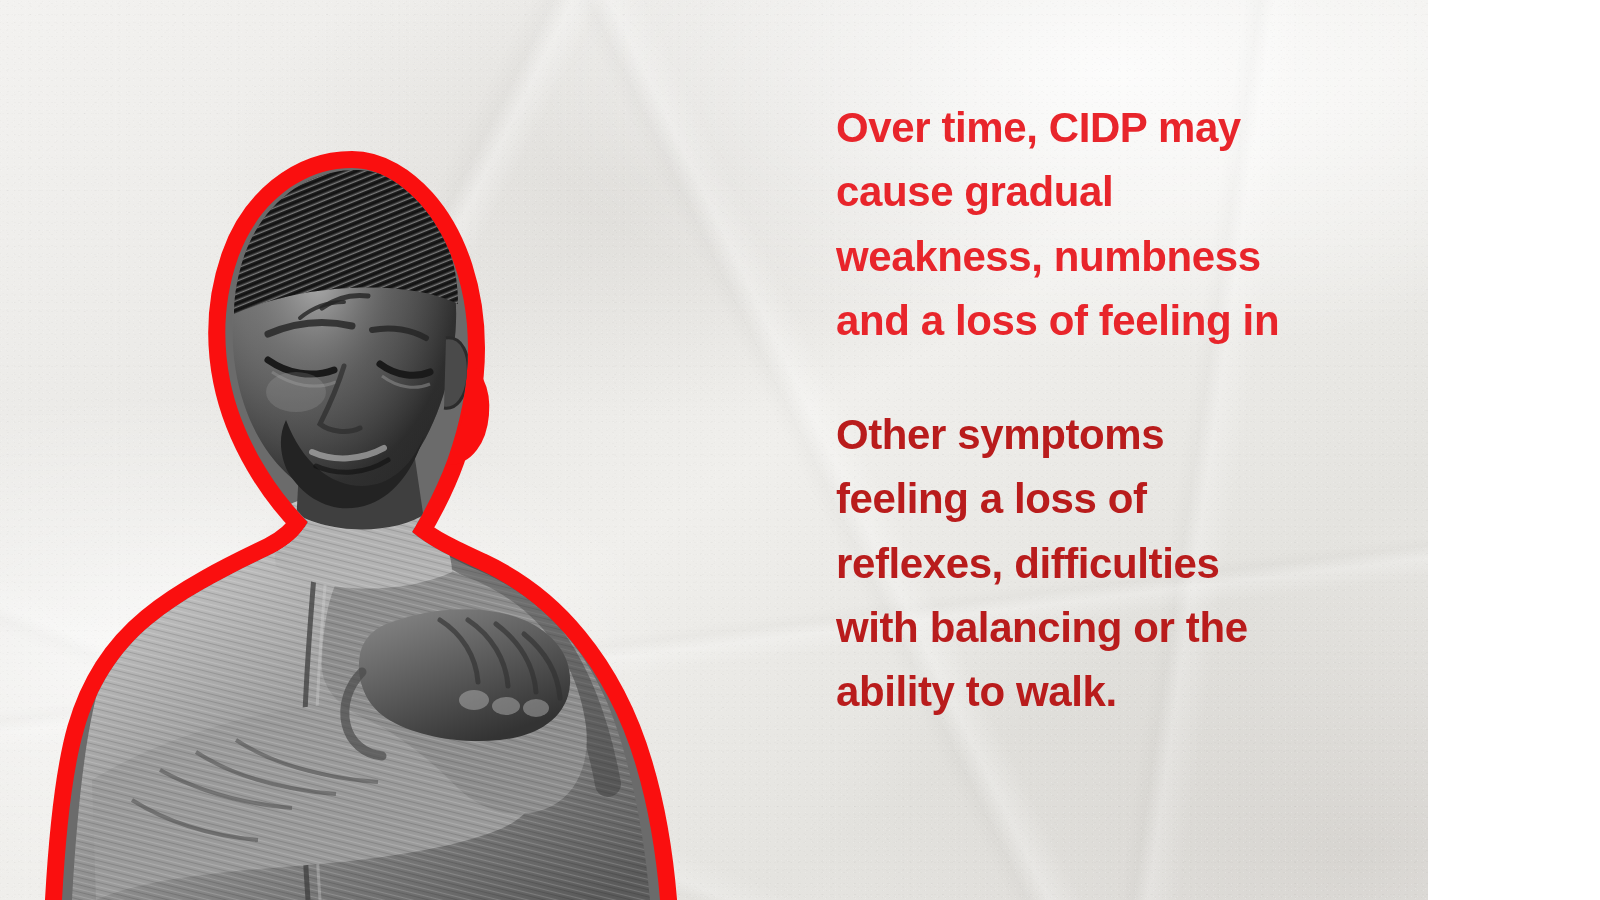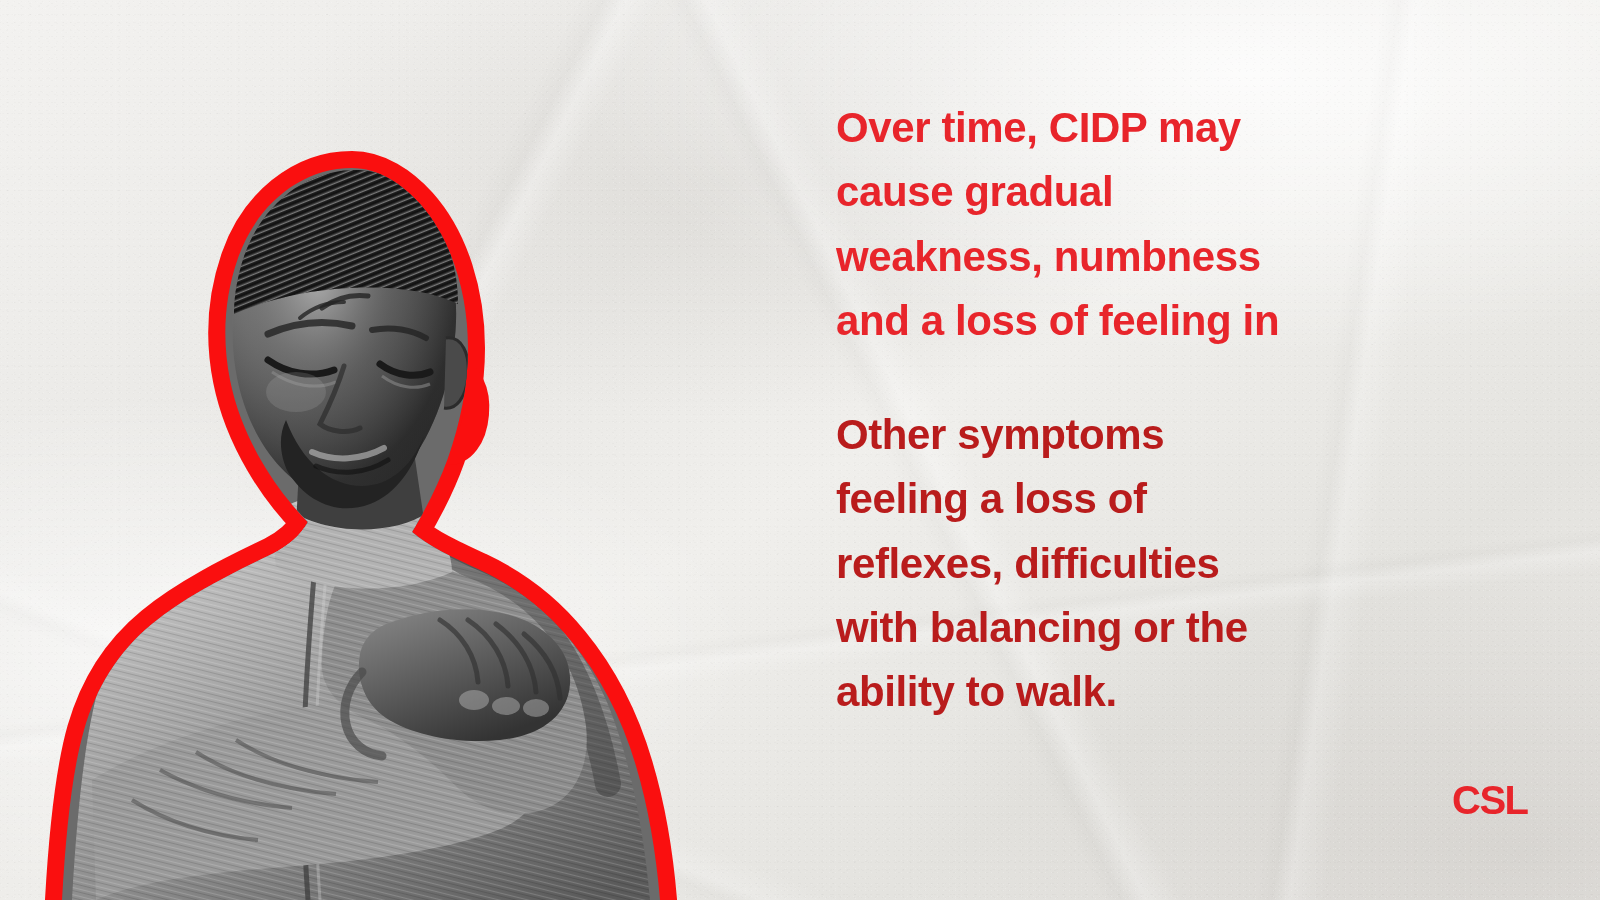--- a/index.html
+++ b/index.html
@@ -2,21 +2,21 @@
 <html><head>
 <meta charset="utf-8">
 <style>
   html, body {
     margin: 0;
     padding: 0;
     background: #ffffff;
   }
   #stage {
     position: relative;
-    width: 1600px;
+    width: 1428px;
     height: 900px;
     overflow: hidden;
     background: #eeedeb;
     font-family: "Liberation Sans", sans-serif;
   }
 
   
   .paper-base {
     position: absolute;
     inset: 0;

